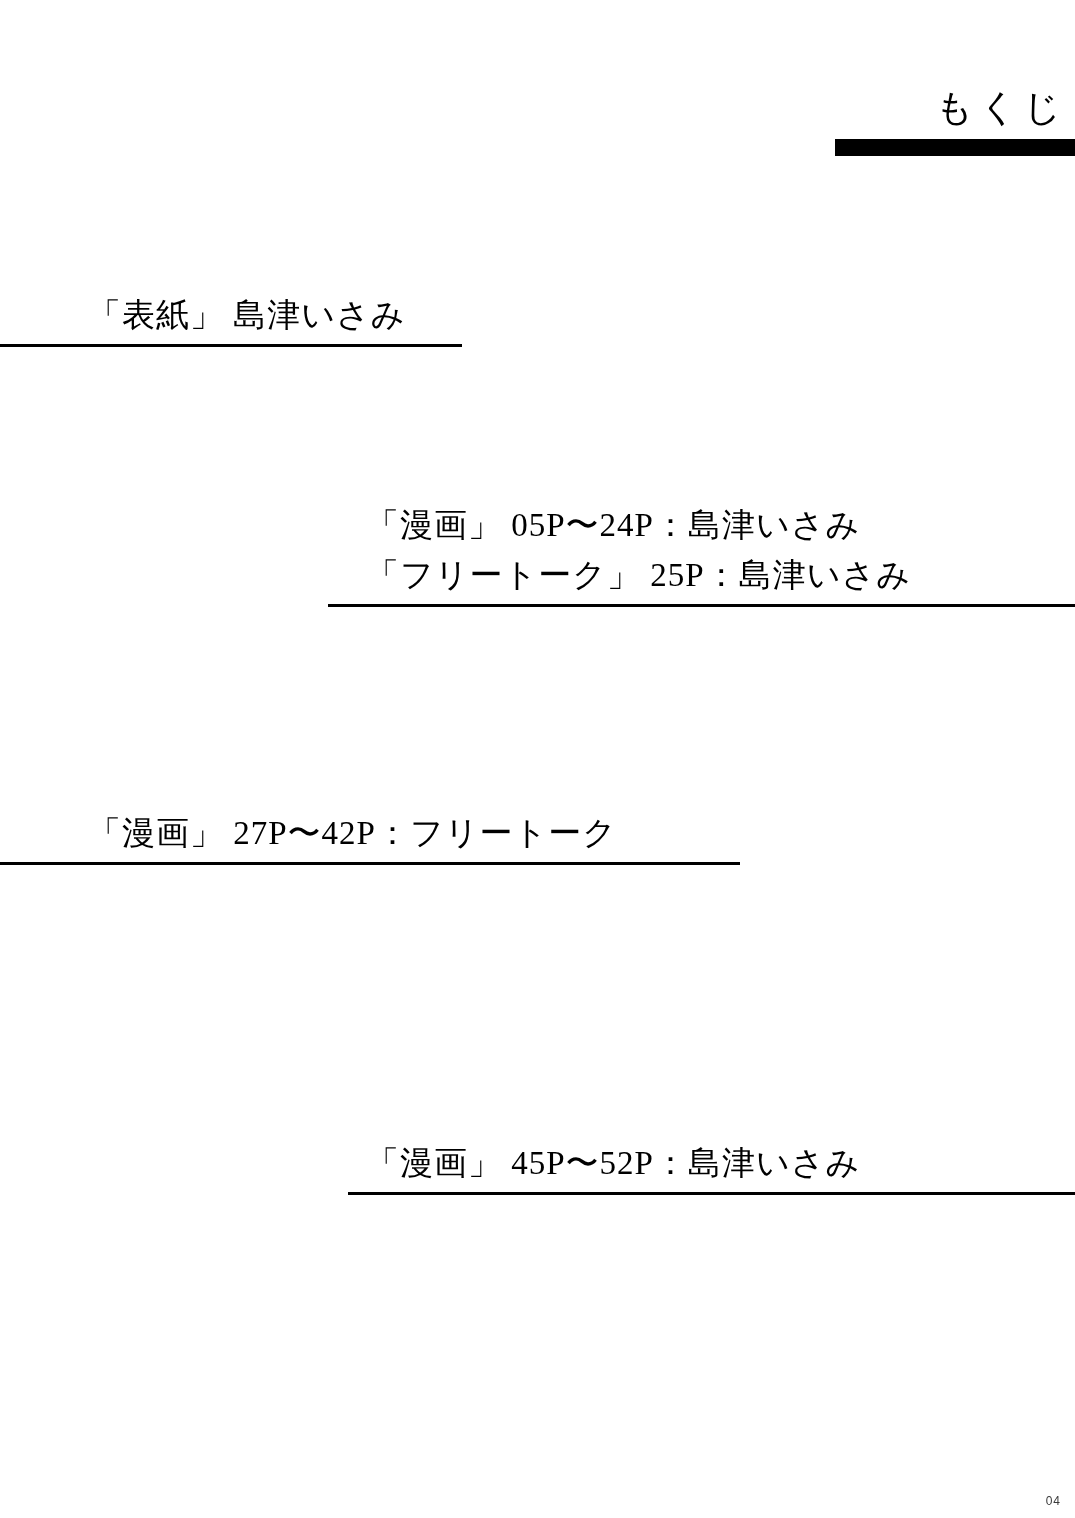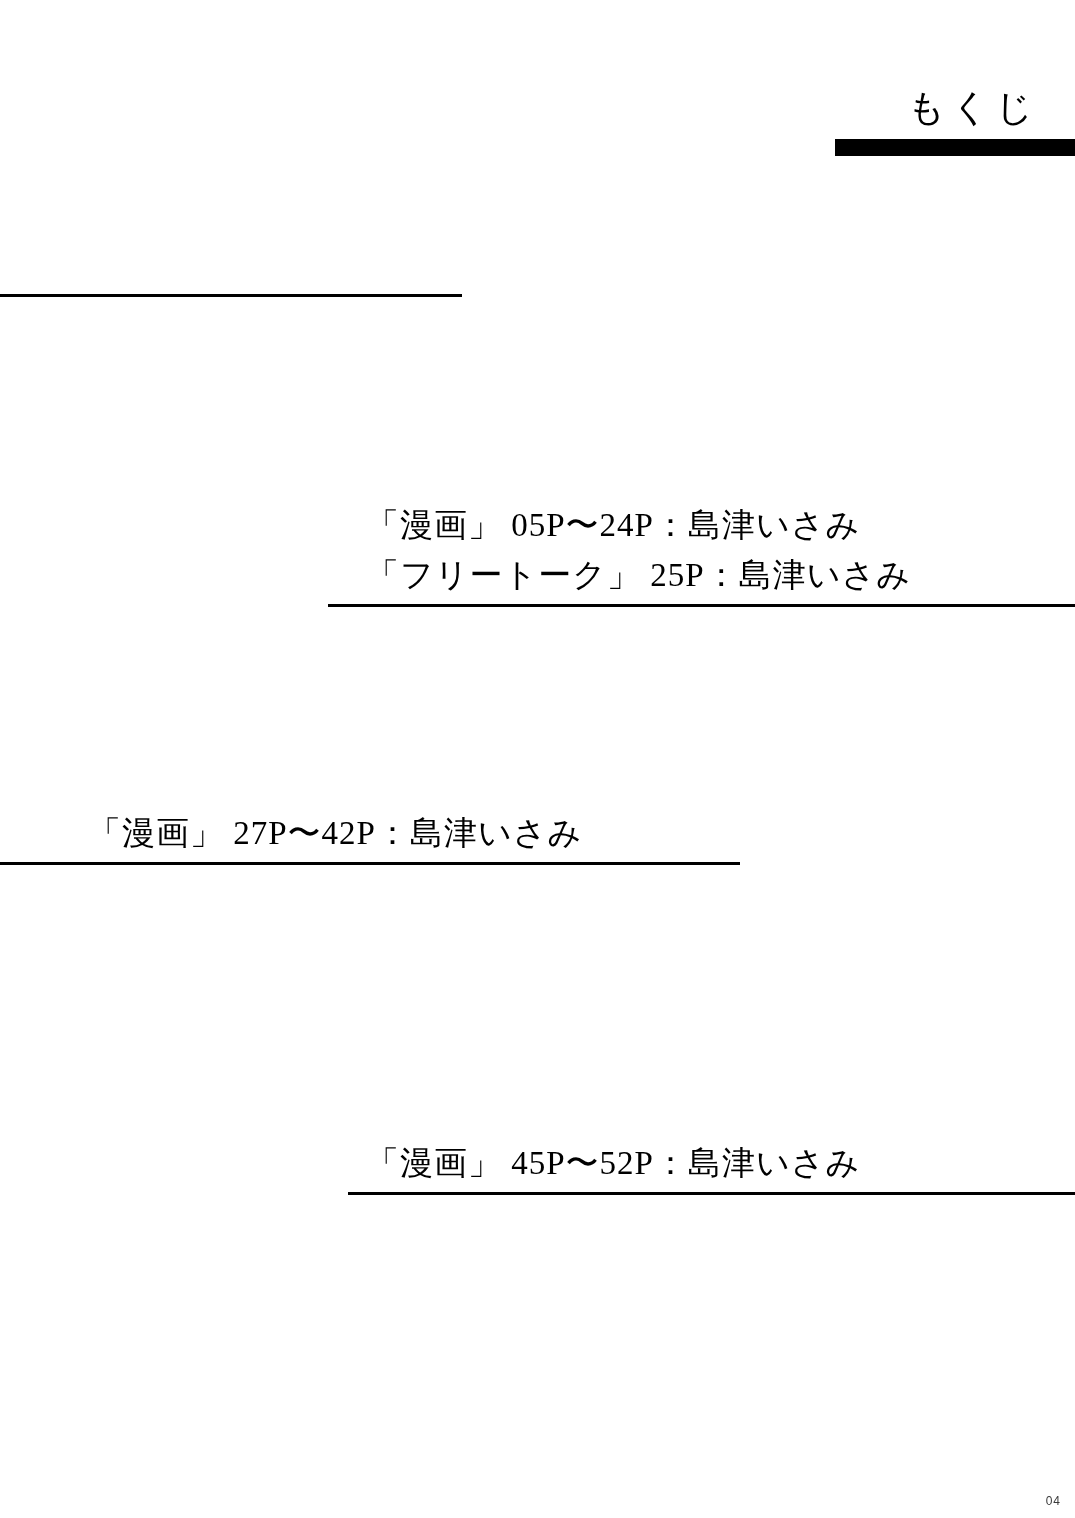--- a/index.html
+++ b/index.html
@@ -27,21 +27,21 @@
     right: 0px;
     width: 360px;
     text-align: right;
   }
   .title-text {
     font-family: "Liberation Serif", "DejaVu Serif", serif;
     font-size: 37px;
     letter-spacing: 6px;
     line-height: 1.1;
     color: #000000;
-    padding-right: 36px;
+    padding-right: 8px;
   }
   .title-rule {
     margin-top: 10px;
     height: 17px;
     background: #000000;
     width: 240px;
     margin-left: auto;
     margin-right: 0;
   }
 
@@ -109,31 +109,32 @@
 <body>
 
 <div class="page">
 
   <div class="title-block">
     <div class="title-text">もくじ</div>
     <div class="title-rule"></div>
   </div>
 
   <div class="entry" id="entry-cover">
+    <div class="line">「表紙」 島津いさみ</div>
     <div class="rule"></div>
   </div>
 
   <div class="entry" id="entry-shimazu-1">
     <div class="line">「漫画」 05P〜24P：島津いさみ</div>
     <div class="line">「フリートーク」 25P：島津いさみ</div>
     <div class="rule"></div>
   </div>
 
   <div class="entry" id="entry-inari">
-    <div class="line">「漫画」 27P〜42P：島津いさみ</div>
+    <div class="line">「漫画」 27P〜42P：フリートーク</div>
     <div class="rule"></div>
   </div>
 
   <div class="entry" id="entry-shimazu-2">
     <div class="line">「漫画」 45P〜52P：島津いさみ</div>
     <div class="rule"></div>
   </div>
 
   <div class="page-number">04</div>
 

